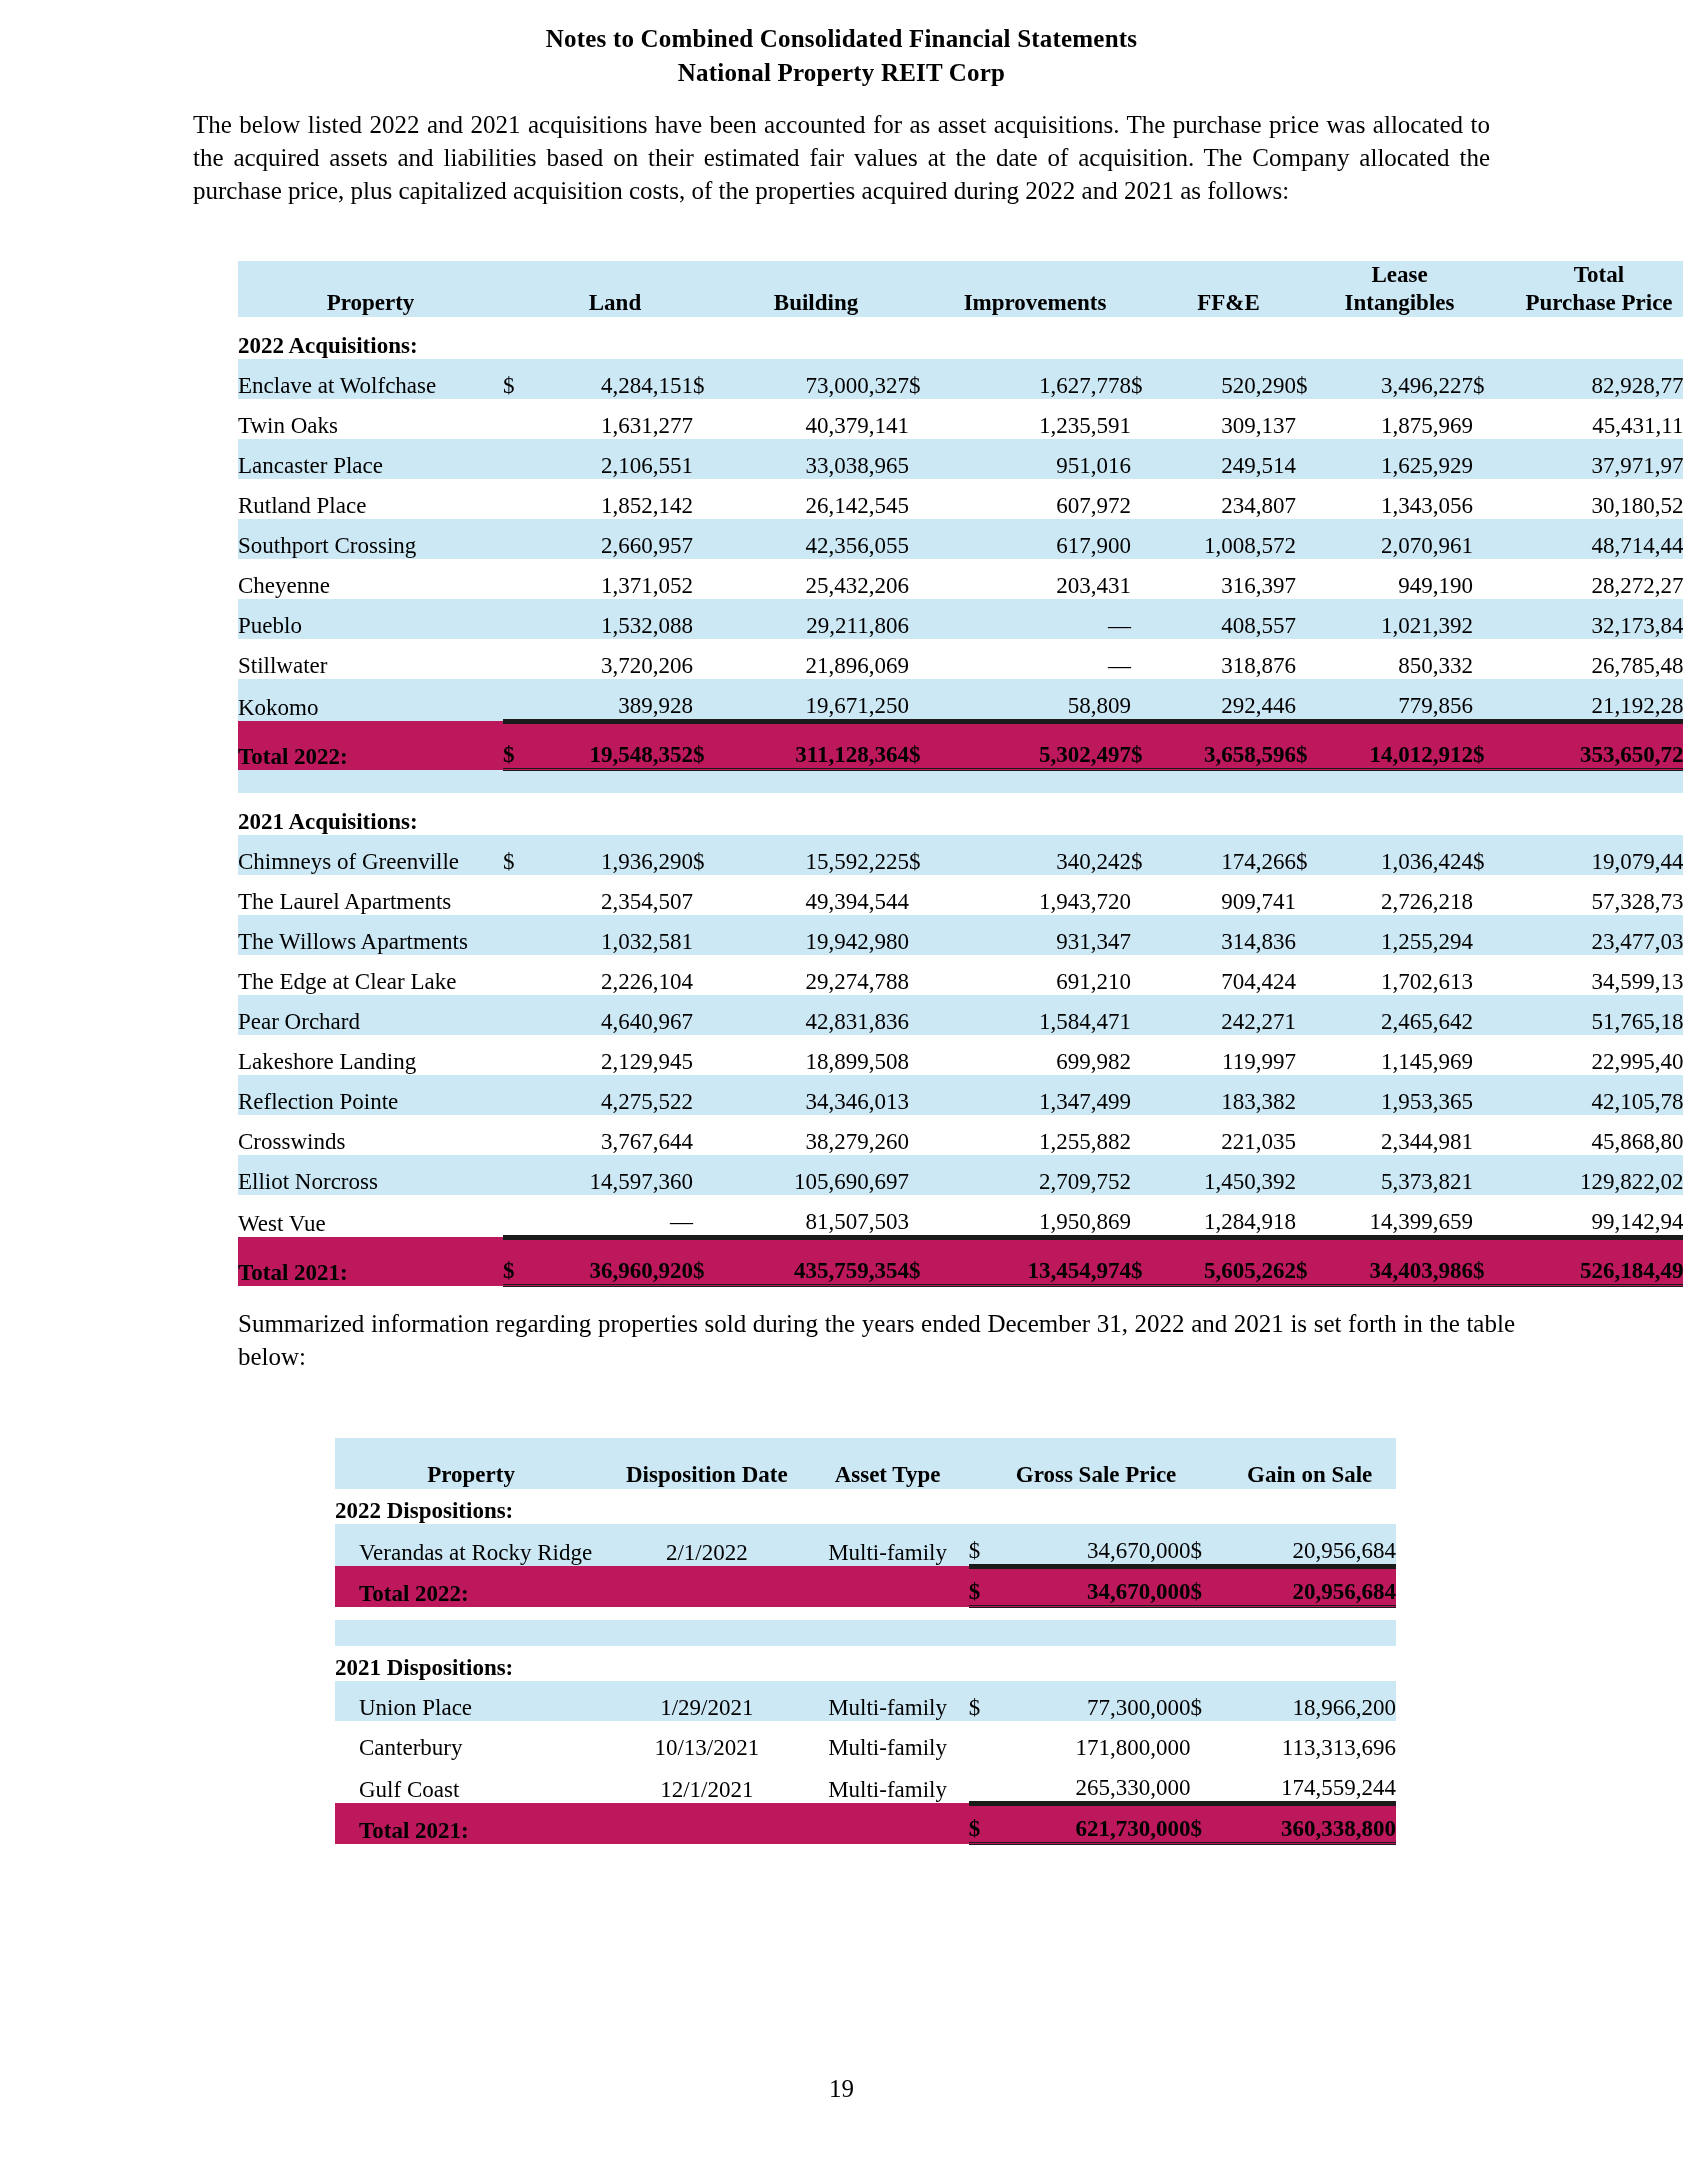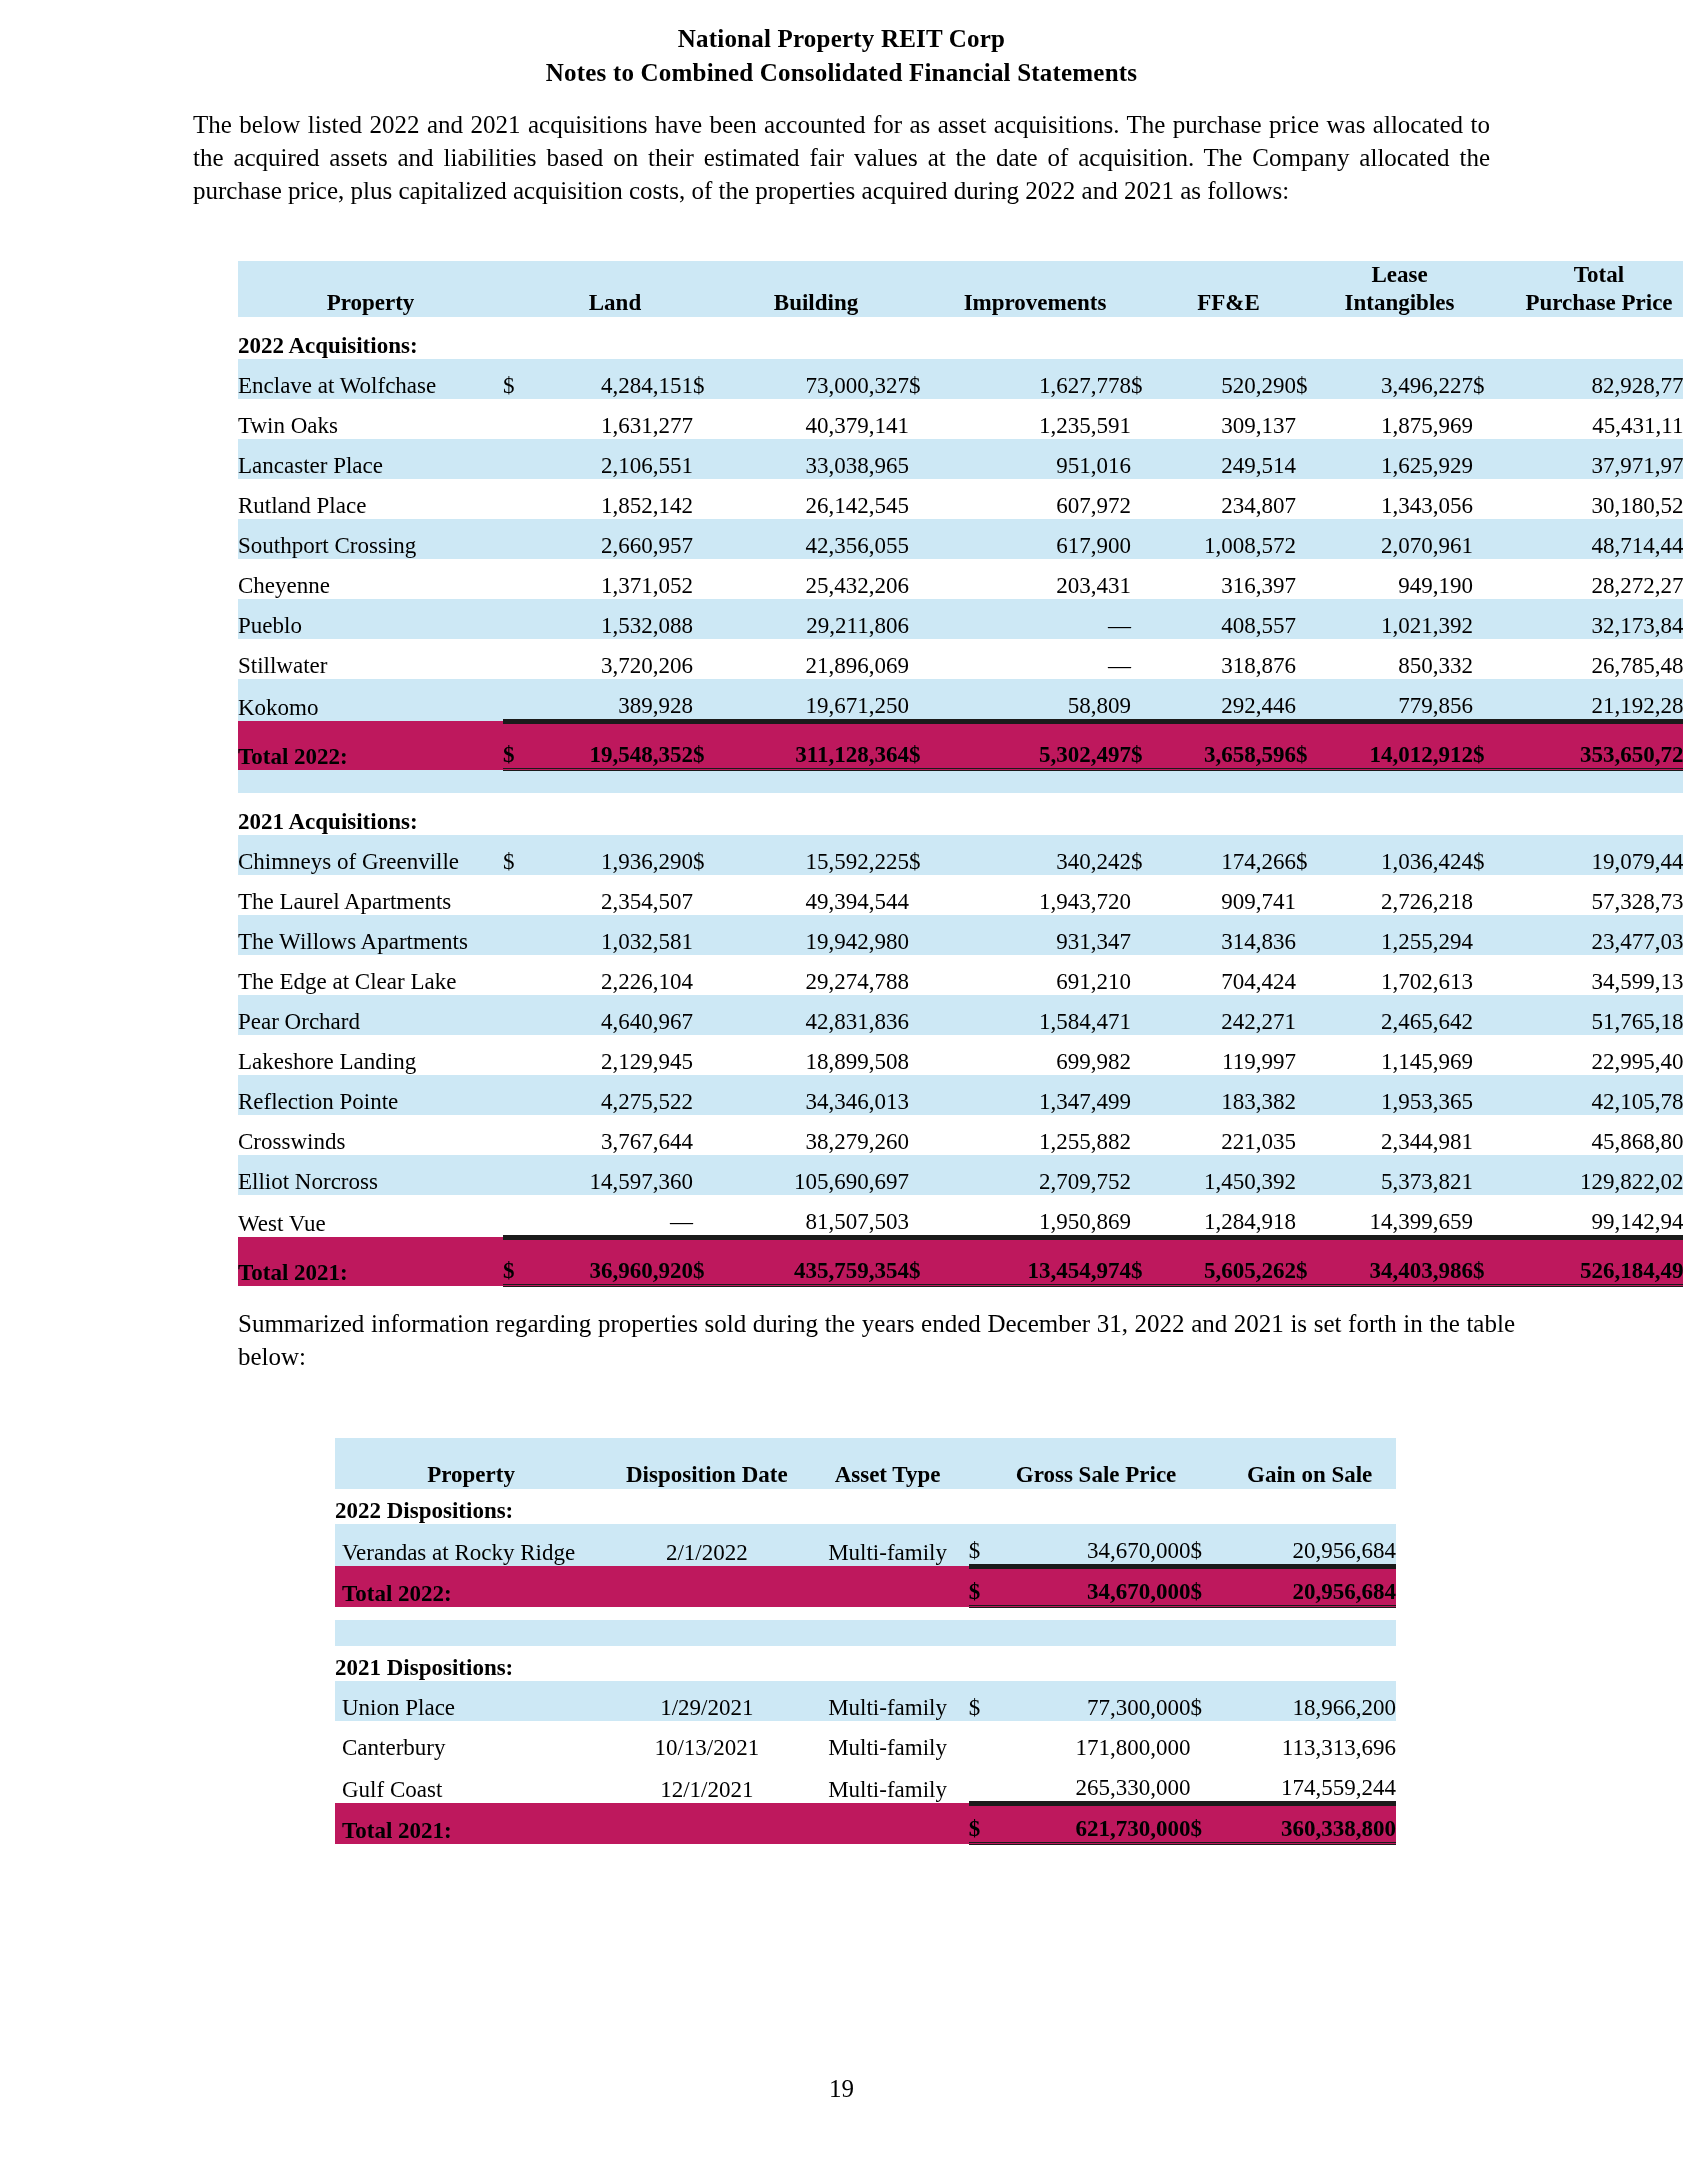--- a/index.html
+++ b/index.html
@@ -84,39 +84,39 @@
   .disp-wrap { position:absolute; left:335px; top:1438px; width:1061px; }
   table.disp { width:1061px; font-size:23px; }
   .disp col.d-prop { width:265px; }
   .disp col.d-date { width:194px; }
   .disp col.d-type { width:158px; }
   .disp col.d-s1   { width:32px; }
   .disp col.d-gsp  { width:184px; }
   .disp col.d-s2   { width:32px; }
   .disp col.d-gos  { width:168px; }
 
-  .disp td.lbl { height:35px; padding-left:7px; }
+  .disp td.lbl { height:35px; padding-left:24px; }
   .disp td.ctr { text-align:center; height:35px; }
   .disp td.num { height:35px; }
   .disp td.sec { height:35px; }
   .disp tr.totrow td { height:38px; }
 
   .pageno {
     position:absolute; left:0; top:2075px; width:1683px;
     text-align:center; font-size:25px;
   }
 </style>
 </head>
 <body>
 
 <div class="page">
 
   <div class="doc-head">
+    <div class="line">Notes to Combined Consolidated Financial Statements</div>
     <div class="line">National Property REIT Corp</div>
-    <div class="line">Notes to Combined Consolidated Financial Statements</div>
   </div>
 
   <div class="body-wrap">
     <p class="para">The below listed 2022 and 2021 acquisitions have been accounted for as asset acquisitions. The purchase price was allocated to the acquired assets and liabilities based on their estimated fair values at the date of acquisition. The Company allocated the purchase price, plus capitalized acquisition costs, of the properties acquired during 2022 and 2021 as follows:</p>
   </div>
 
   <div class="acq-wrap">
     <table class="fin acq">
       <colgroup>
         <col class="c-prop">

